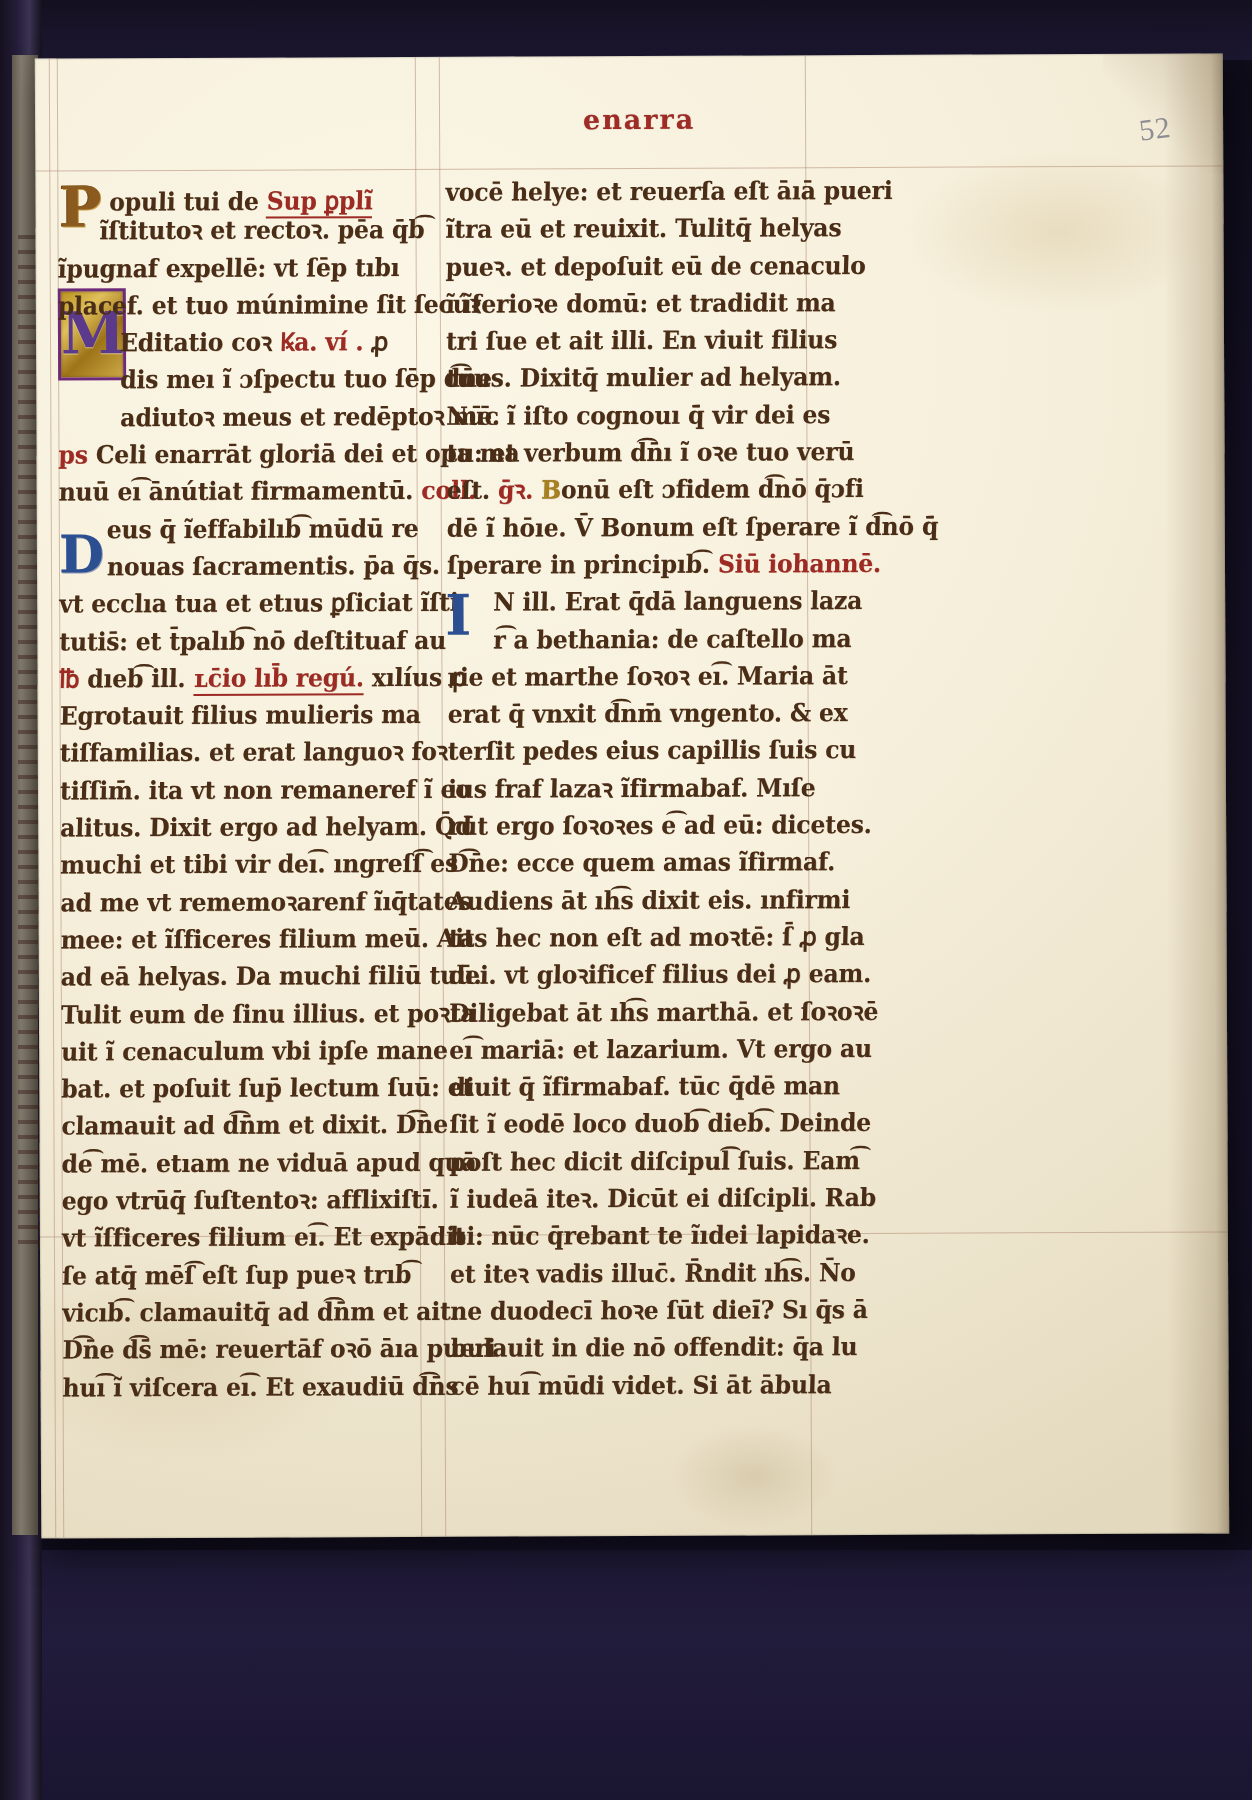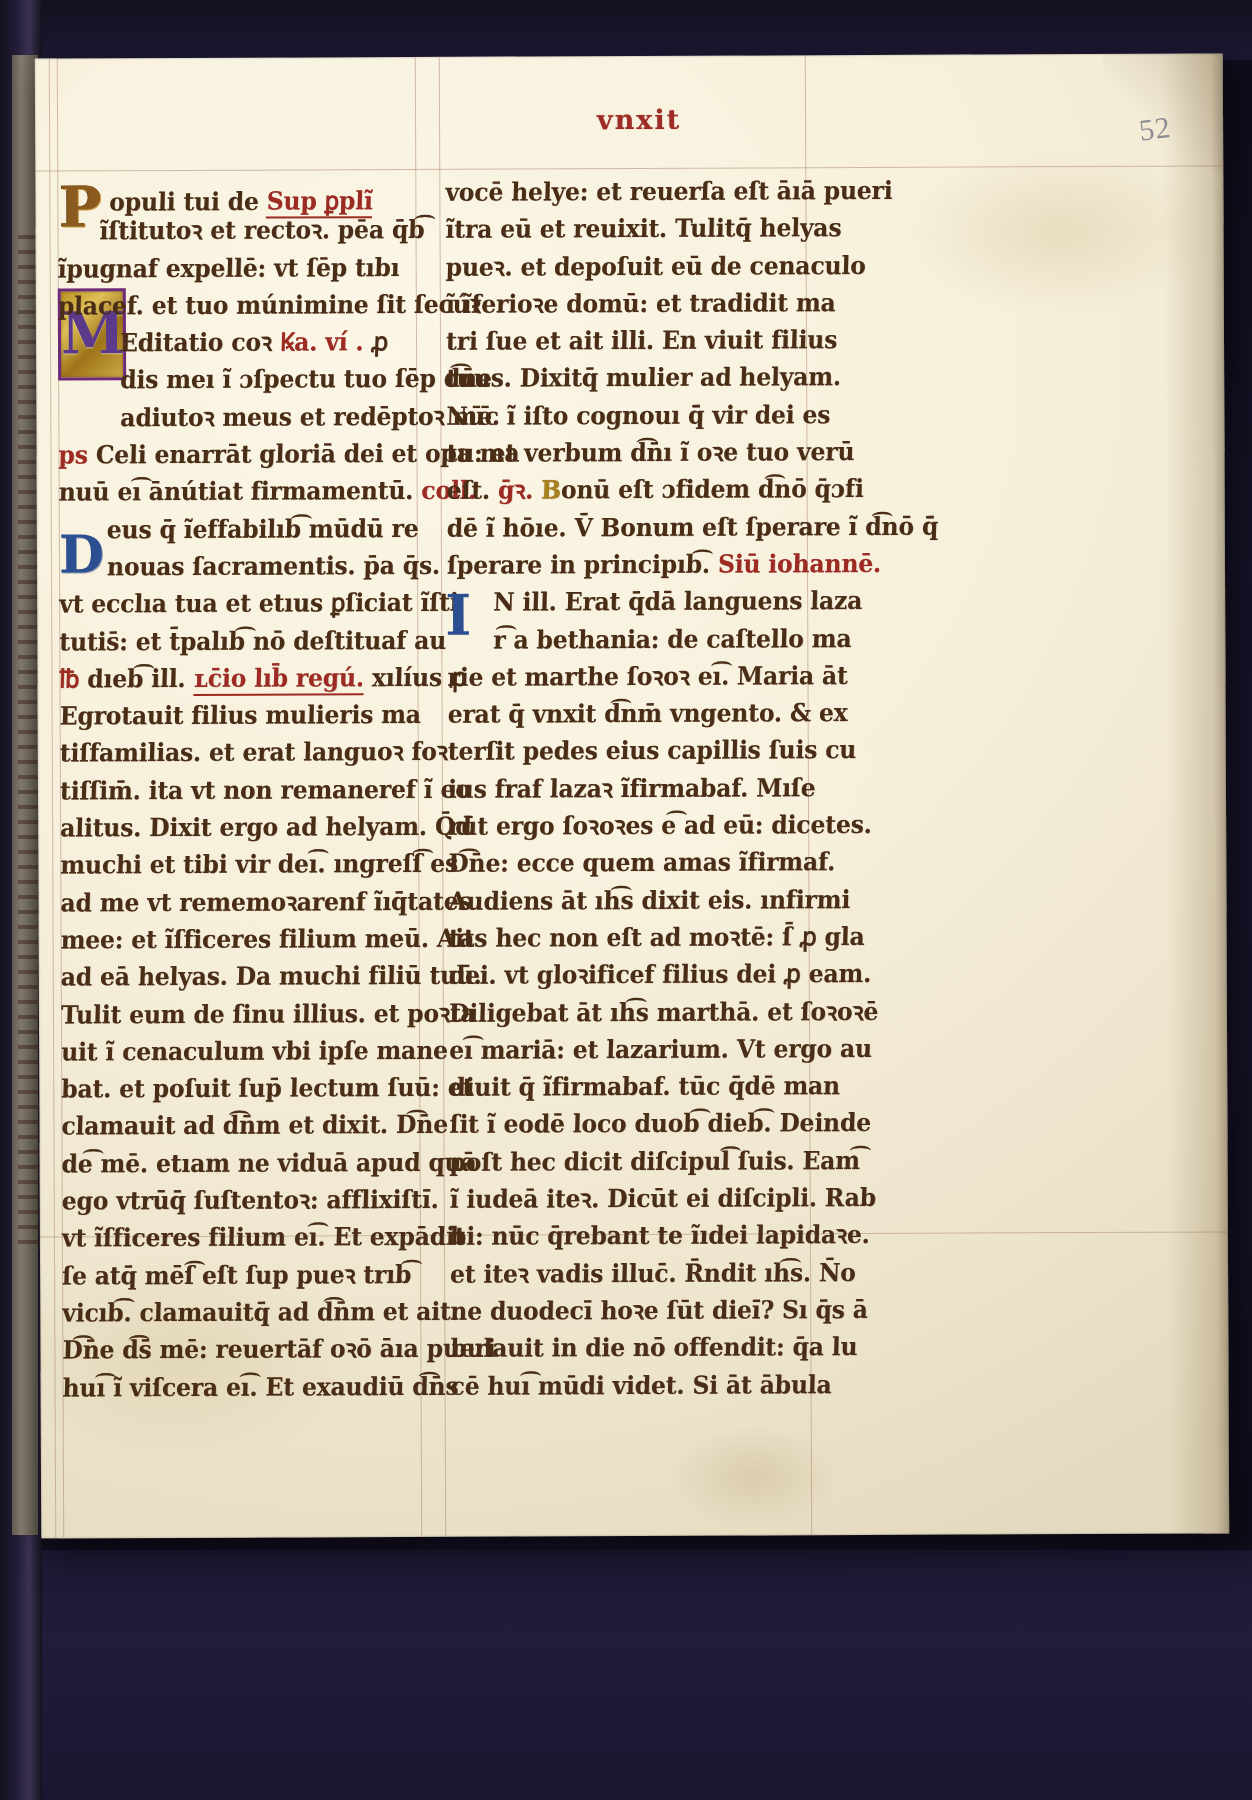--- a/index.html
+++ b/index.html
@@ -256,21 +256,21 @@
     <div class="rule v" style="left:22px; top:0; height:1480px;"></div>
     <div class="rule v" style="left:380px; top:0; height:1480px;"></div>
     <div class="rule v" style="left:404px; top:0; height:1480px;"></div>
     <div class="rule v" style="left:770px; top:0; height:1480px;"></div>
     <div class="rule h" style="left:0; top:112px; width:1188px;"></div>
     <div class="rule h" style="left:0; top:1178px; width:1188px;"></div>
 
     <div id="folio">52</div>
 
     <div id="running-title">
-      <span>vnxit</span>
+      <span>enarra</span>
     </div>
 
     <div class="col" id="col-left">
       <div class="initial ini-P">P</div>
       <div class="ini-gold-box">
           <span>M</span>
         </div>
       <div class="initial ini-D">D</div>
 
       <div class="line" style="padding-left:52px;"><span class="t">opuli tui de<sup></sup> <span class="rubric-under">Sup ꝑplı̃</span></span></div>

